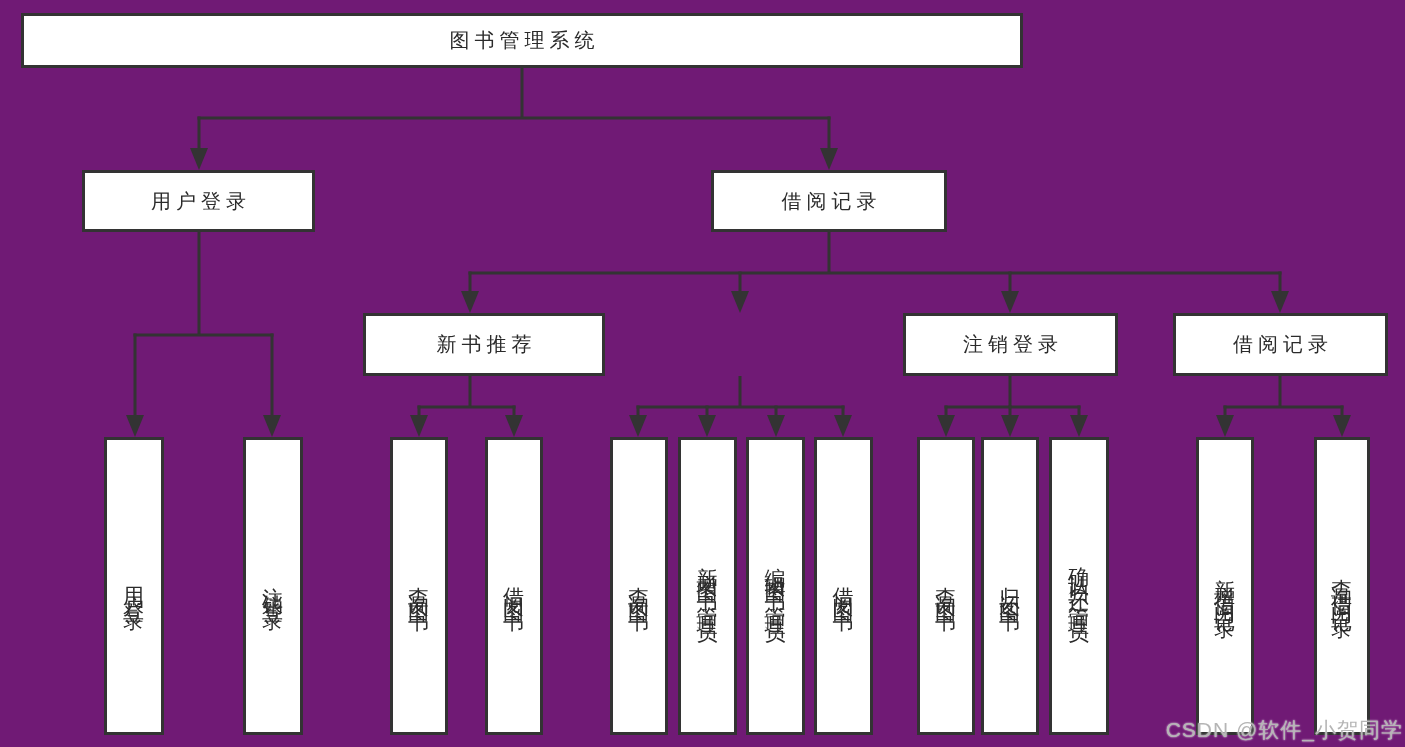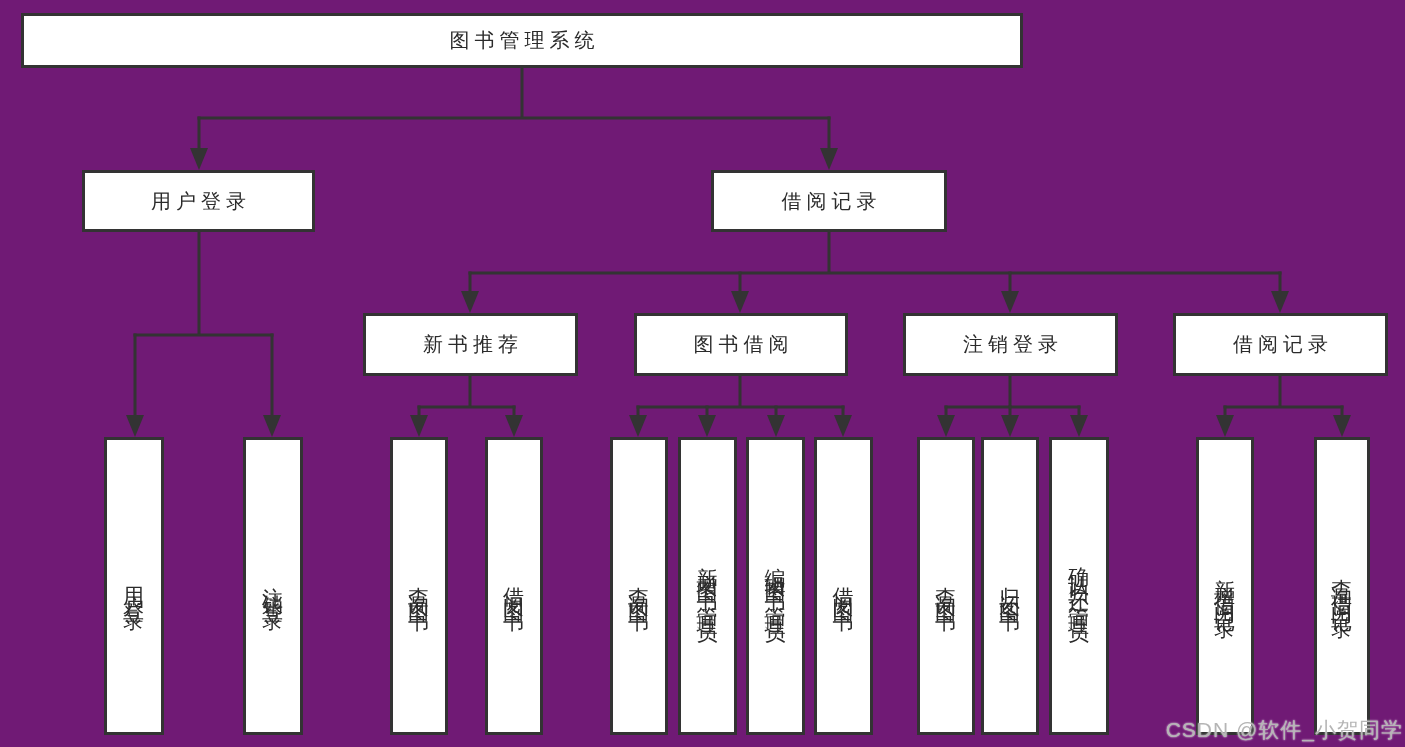--- a/index.html
+++ b/index.html
@@ -143,22 +143,21 @@
       <line x1="1342" y1="405.5" x2="1342" y2="417"></line>
       <polygon points="1333,415 1351,415 1342,437"></polygon>
     </g>
   </svg>
 
   <div class="node h" style="left:21px; top:13px; width:1002px; height:55px;">图书管理系统</div>
 
   <div class="node h" style="left:82px; top:170px; width:233px; height:62px;">用户登录</div>
   <div class="node h" style="left:711px; top:170px; width:236px; height:62px;">借阅记录</div>
 
-  <div class="node h" style="left:363px; top:313px; width:215px; height:63px;">新书推荐</div>
-  <div class="node h" style="left:634px; top:313px; width:214px; height:63px;">图书借阅</div>
+  <div class="node h" style="left:363px; top:313px; width:242px; height:63px;">新书推荐</div>
   <div class="node h" style="left:903px; top:313px; width:215px; height:63px;">注销登录</div>
   <div class="node h" style="left:1173px; top:313px; width:215px; height:63px;">借阅记录</div>
 
   <div class="node v" style="left:104px; top:437px; width:60px; height:298px;">用户登录</div>
   <div class="node v" style="left:243px; top:437px; width:60px; height:298px;">注销登录</div>
 
   <div class="node v" style="left:390px; top:437px; width:58px; height:298px;">查询图书</div>
   <div class="node v" style="left:485px; top:437px; width:58px; height:298px;">借阅图书</div>
 
   <div class="node v" style="left:610px; top:437px; width:58px; height:298px;">查询图书</div>

